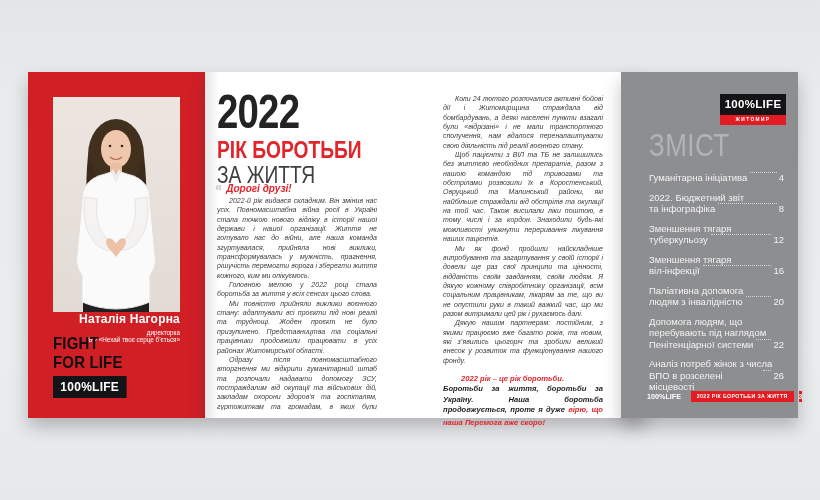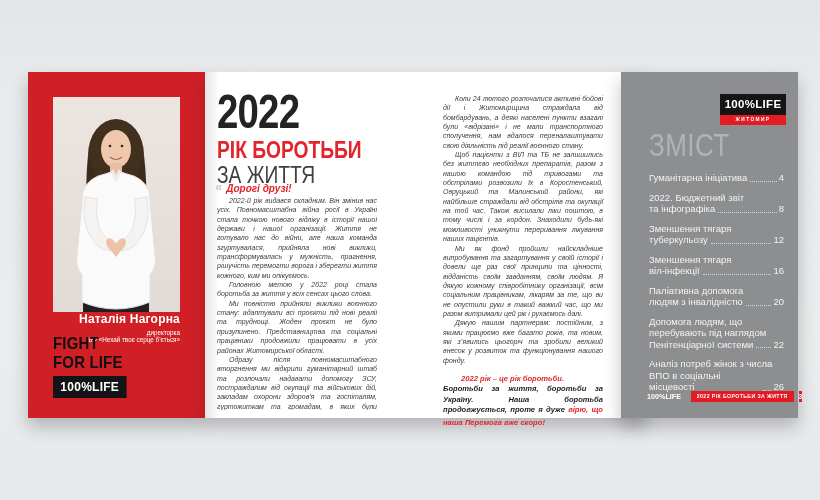--- a/index.html
+++ b/index.html
@@ -39,21 +39,21 @@
   .closing-red{color:#e2242b;}
   .chev-close{color:#c6c7c9;font-weight:800;font-size:11px;letter-spacing:-1px;font-style:normal;}
   
   .gray-page{left:621px;width:177px;background:#8d8e90;}
   .logo-top{position:absolute;right:12px;top:22px;width:66px;text-align:center;}
   .logo-top-black{background:#141416;color:#fff;font-weight:800;font-size:11.5px;padding:4px 0 5px;letter-spacing:.3px;}
   .logo-top-red{background:#e31b22;color:#fff;font-weight:700;font-size:4.8px;letter-spacing:1.4px;padding:2px 0 2.5px;}
   .toc-title{position:absolute;left:28px;top:56px;font-size:31px;font-weight:400;color:#b2b3b5;transform:scaleX(.84);transform-origin:left top;letter-spacing:.5px;}
   .toc{position:absolute;left:28px;right:14px;top:100px;color:#f3f3f3;font-size:9.5px;line-height:11.5px;}
   .toc-item{margin-bottom:8px;}
-  .toc-row{display:flex;align-items:flex-end;}
+  .toc-row{display:flex;align-items:flex-start;}
   .toc-leader{flex:1;border-bottom:1px dotted #d4d5d6;margin:0 2px 2px 3px;min-width:8px;}
   .toc-page{flex:none;}
   .footer{position:absolute;left:26px;right:13px;bottom:16px;display:flex;align-items:center;}
   .footer-logo{color:#fff;font-weight:800;font-size:8px;transform:scaleX(.9);transform-origin:left center;white-space:nowrap;}
   .footer-band{background:#e31b22;color:#fff;font-weight:700;font-size:5.2px;letter-spacing:.4px;padding:2.5px 6px 3px;margin-left:6px;white-space:nowrap;}
   .footer-spacer{flex:1;}
   .footer-page{background:#e31b22;color:#fff;font-weight:700;font-size:6.5px;width:11px;height:11px;display:flex;align-items:center;justify-content:center;margin-left:5px;}
 </style>
 </head>
 <body>
@@ -177,21 +177,21 @@
         <div class="toc-line">перебувають під наглядом</div>
         <div class="toc-row">
           <span class="toc-label">Пенітенціарної системи</span>
           <span class="toc-leader"></span>
           <span class="toc-page">22</span>
         </div>
       </div>
       <div class="toc-item">
         <div class="toc-line">Аналіз потреб жінок з числа</div>
         <div class="toc-row">
-          <span class="toc-label">ВПО в соціальні місцевості</span>
+          <span class="toc-label">ВПО в розселені місцевості</span>
           <span class="toc-leader"></span>
           <span class="toc-page">26</span>
         </div>
       </div>
     </div>
   <div class="footer">
     <span class="footer-logo">100%LIFE</span>
     <span class="footer-band">2022 РІК БОРОТЬБИ ЗА ЖИТТЯ</span>
     <span class="footer-spacer"></span>
     <span class="footer-page">3</span>

